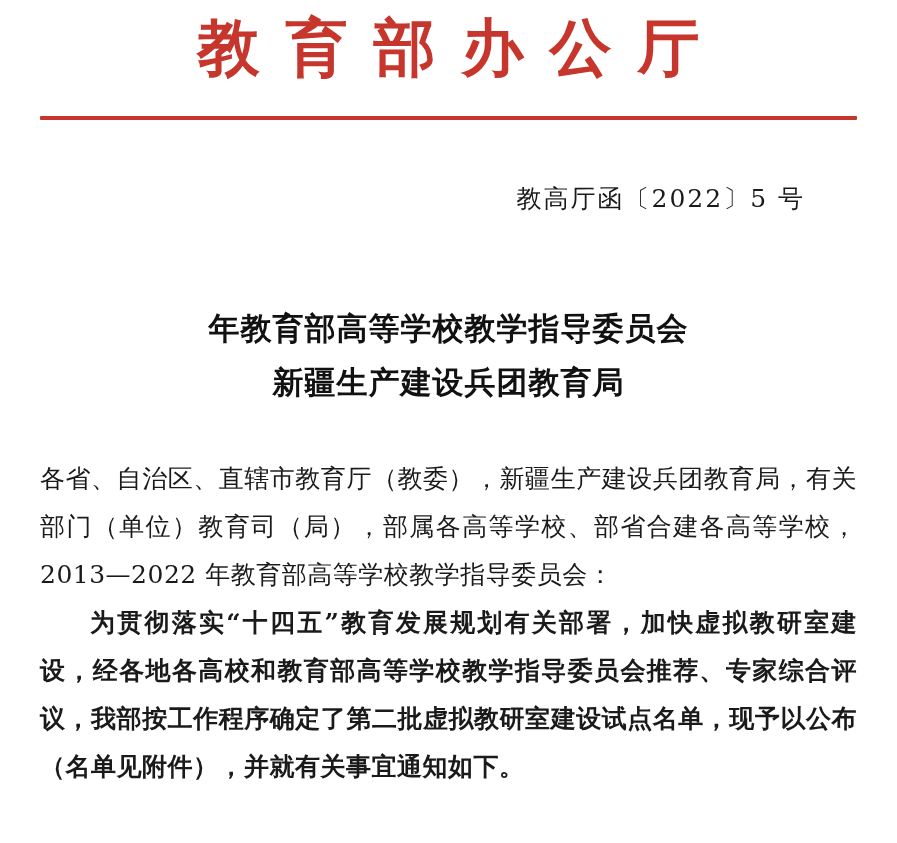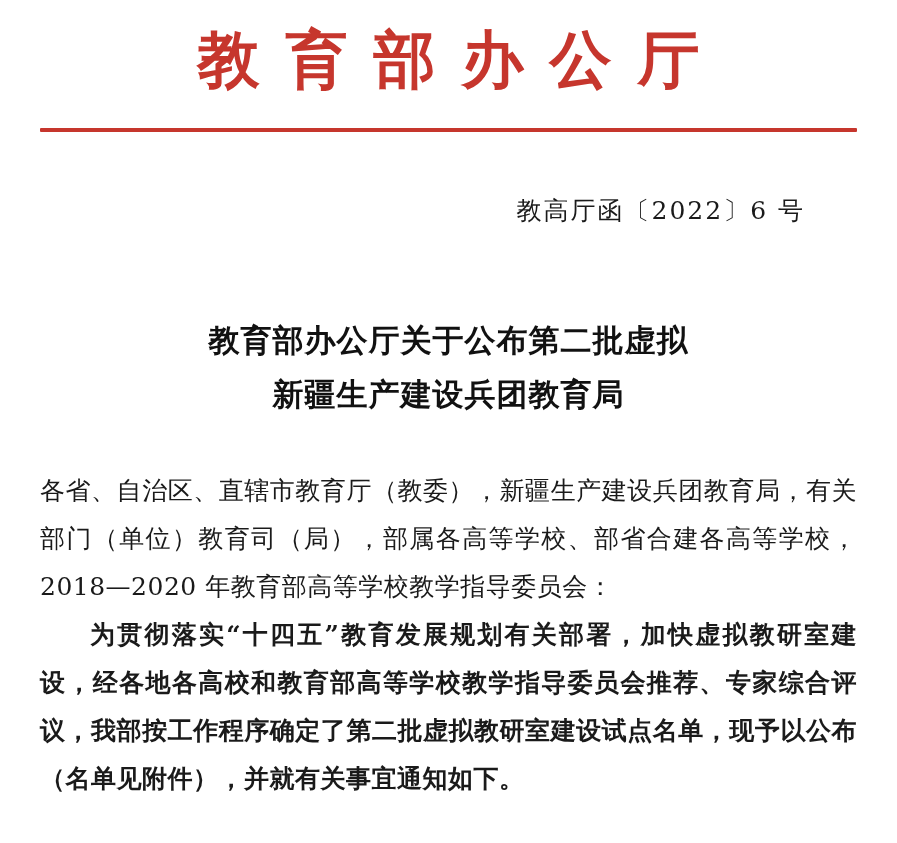--- a/index.html
+++ b/index.html
@@ -18,21 +18,21 @@
     position: relative;
     width: 897px;
     height: 843px;
     background: #ffffff;
     box-sizing: border-box;
   }
 
   
   .letterhead {
     text-align: center;
-    padding-top: 18px;
+    padding-top: 6px;
   }
   .letterhead-title {
     color: #c6362d;
     font-family: "DejaVu Serif", "Liberation Serif", serif;
     font-weight: bold;
     font-size: 62px;
     letter-spacing: 26px;
     text-indent: 26px;
     line-height: 1.35;
     white-space: nowrap;
@@ -94,25 +94,25 @@
 
 <div class="page">
 
   <div class="letterhead">
     <div class="letterhead-title">教育部办公厅</div>
     <div class="rule-wrap">
       <div class="rule-thick"></div>
     </div>
   </div>
 
-  <div class="doc-number">教高厅函〔2022〕6 号</div>
+  <div class="doc-number">教高厅函〔2022〕5 号</div>
 
   <div class="doc-title">
-    <span class="line">教育部办公厅关于公布第二批虚拟</span>
+    <span class="line">年教育部高等学校教学指导委员会</span>
     <span class="line">新疆生产建设兵团教育局</span>
   </div>
 
   <div class="doc-body">
-    <p>各省、自治区、直辖市教育厅（教委），新疆生产建设兵团教育局，有关部门（单位）教育司（局），部属各高等学校、部省合建各高等学校，2018—2020 年教育部高等学校教学指导委员会：</p>
+    <p>各省、自治区、直辖市教育厅（教委），新疆生产建设兵团教育局，有关部门（单位）教育司（局），部属各高等学校、部省合建各高等学校，2013—2022 年教育部高等学校教学指导委员会：</p>
     <p class="indent">为贯彻落实“十四五”教育发展规划有关部署，加快虚拟教研室建设，经各地各高校和教育部高等学校教学指导委员会推荐、专家综合评议，我部按工作程序确定了第二批虚拟教研室建设试点名单，现予以公布（名单见附件），并就有关事宜通知如下。</p>
   </div>
 
 </div>
 
 </body></html>

